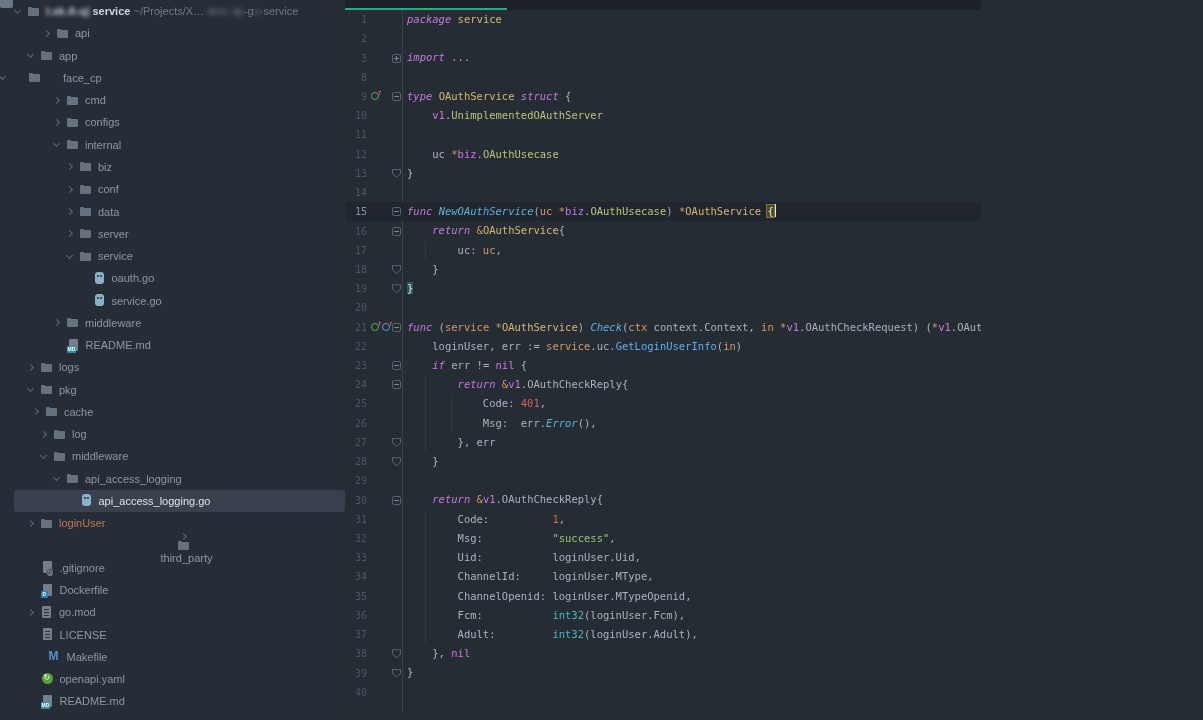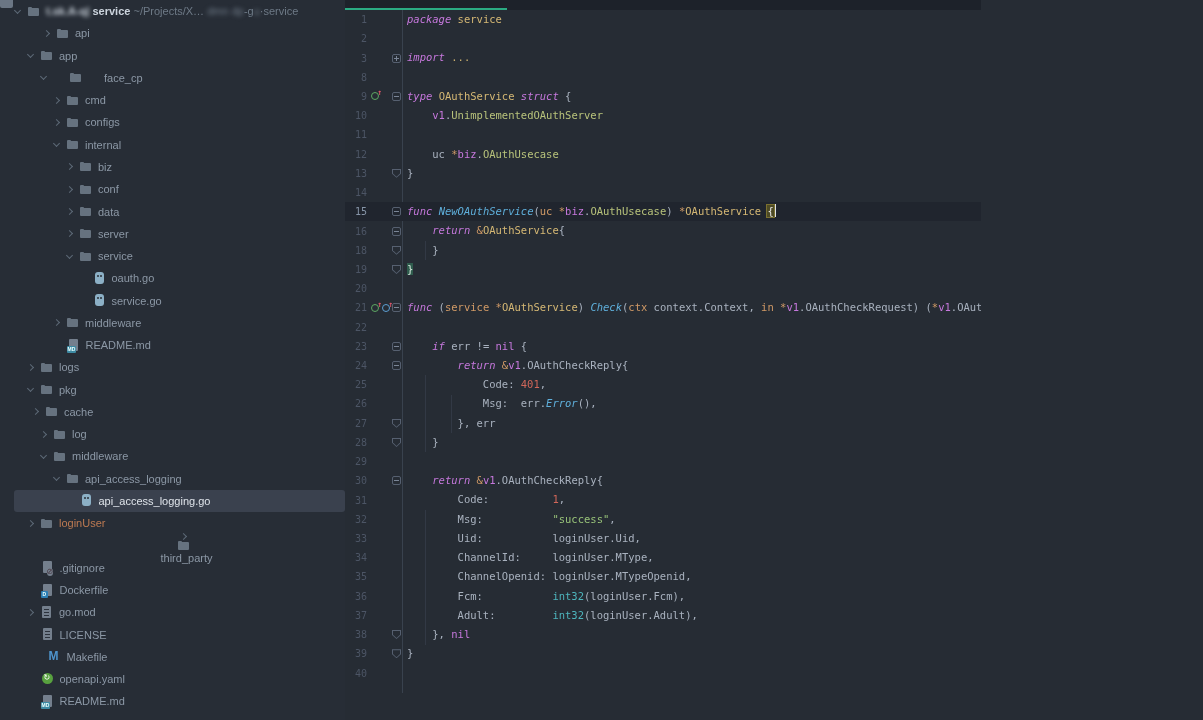--- a/index.html
+++ b/index.html
@@ -89,21 +89,21 @@
         <div class="tree-row" style="padding-left: 44px;">
           <span class="chev right"></span>
           <span class="ico folder"></span>
           <span class="lbl">api</span>
         </div>
         <div class="tree-row" style="padding-left: 28px;">
           <span class="chev down"></span>
           <span class="ico folder"></span>
           <span class="lbl">app</span>
         </div>
-        <div class="tree-row" style="padding-left: 41px; gap: 16px;">
+        <div class="tree-row" style=" gap: 16px;">
           <span class="chev down"></span>
           <span class="ico folder"></span>
           <span class="lbl">face_cp</span>
         </div>
         <div class="tree-row" style="padding-left: 54px;">
           <span class="chev right"></span>
           <span class="ico folder"></span>
           <span class="lbl">cmd</span>
         </div>
         <div class="tree-row" style="padding-left: 54px;">
@@ -328,20 +328,26 @@
         </div>
         <div class="code-row">
           <span class="gut-num">16</span>
           <span class="gut-icons"></span>
           <span class="gut-fold">
             <span class="fold minus"></span>
           </span>
           <span class="code-text"><span class="tk tk-pln">    </span><span class="tk tk-kw">return</span><span class="tk tk-pln"> </span><span class="tk tk-op">&amp;</span><span class="tk tk-typ">OAuthService</span><span class="tk tk-pln">{</span></span>
         </div>
         <div class="code-row">
+          <span class="gut-num">17</span>
+          <span class="gut-icons"></span>
+          <span class="gut-fold"></span>
+          <span class="code-text"><span class="tk tk-pln">        uc: </span><span class="tk tk-prm">uc</span><span class="tk tk-pln">,</span></span>
+        </div>
+        <div class="code-row">
           <span class="gut-num">18</span>
           <span class="gut-icons"></span>
           <span class="gut-fold">
             <span class="fold end"></span>
           </span>
           <span class="code-text"><span class="tk tk-pln">    }</span></span>
         </div>
         <div class="code-row">
           <span class="gut-num">19</span>
           <span class="gut-icons"></span>
@@ -364,20 +370,21 @@
           </span>
           <span class="gut-fold">
             <span class="fold minus"></span>
           </span>
           <span class="code-text"><span class="tk tk-kw">func</span><span class="tk tk-pln"> (</span><span class="tk tk-prm">service</span><span class="tk tk-pln"> </span><span class="tk tk-op">*</span><span class="tk tk-typ">OAuthService</span><span class="tk tk-pln">) </span><span class="tk tk-fnit">Check</span><span class="tk tk-pln">(</span><span class="tk tk-prm">ctx</span><span class="tk tk-pln"> context.Context, </span><span class="tk tk-prm">in</span><span class="tk tk-pln"> </span><span class="tk tk-op">*</span><span class="tk tk-pkg">v1</span><span class="tk tk-pln">.OAuthCheckRequest) (</span><span class="tk tk-op">*</span><span class="tk tk-pkg">v1</span><span class="tk tk-pln">.OAuthCheckReply, </span><span class="tk tk-prm">error</span><span class="tk tk-pln">) {</span></span>
         </div>
         <div class="code-row">
           <span class="gut-num">22</span>
           <span class="gut-icons"></span>
           <span class="gut-fold"></span>
+          <span class="code-text"><span class="tk tk-pln">    loginUser, err := </span><span class="tk tk-prm">service</span><span class="tk tk-pln">.uc.</span><span class="tk tk-call">GetLoginUserInfo</span><span class="tk tk-pln">(</span><span class="tk tk-prm">in</span><span class="tk tk-pln">)</span></span>
         </div>
         <div class="code-row">
           <span class="gut-num">23</span>
           <span class="gut-icons"></span>
           <span class="gut-fold">
             <span class="fold minus"></span>
           </span>
           <span class="code-text"><span class="tk tk-pln">    </span><span class="tk tk-kw">if</span><span class="tk tk-pln"> err != </span><span class="tk tk-nil">nil</span><span class="tk tk-pln"> {</span></span>
         </div>
         <div class="code-row">

